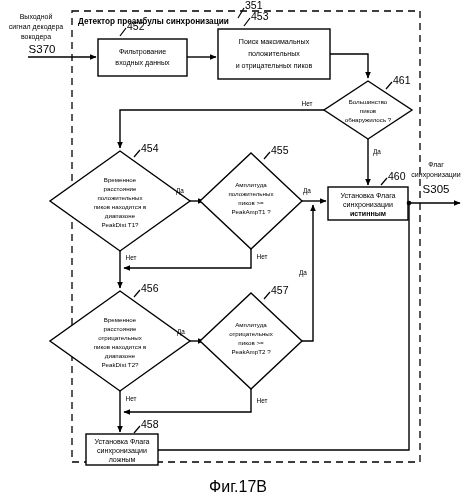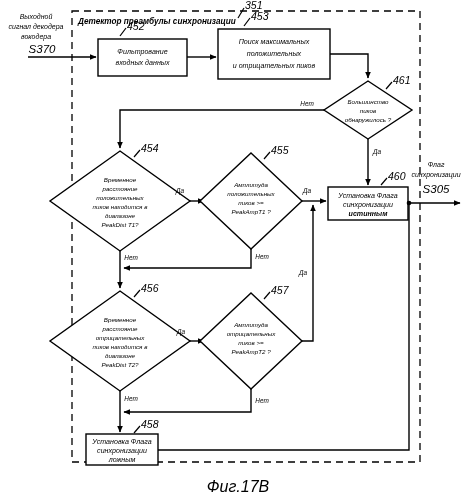--- a/index.html
+++ b/index.html
@@ -10,21 +10,20 @@
   body {
     width: 473px;
     height: 500px;
     font-family: "Liberation Sans", sans-serif;
     overflow: hidden;
   }
   #figure-root {
     position: relative;
     width: 473px;
     height: 500px;
-    font-style: italic;
   }
   svg.diagram {
     position: absolute;
     top: 0;
     left: 0;
     width: 473px;
     height: 500px;
   }
   .shape-fill {
     fill: #ffffff;

